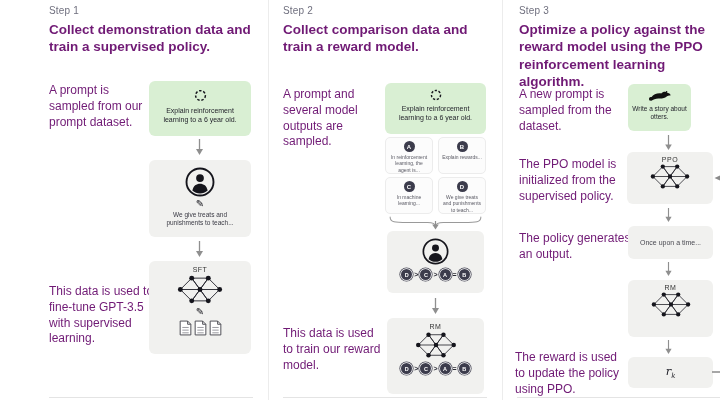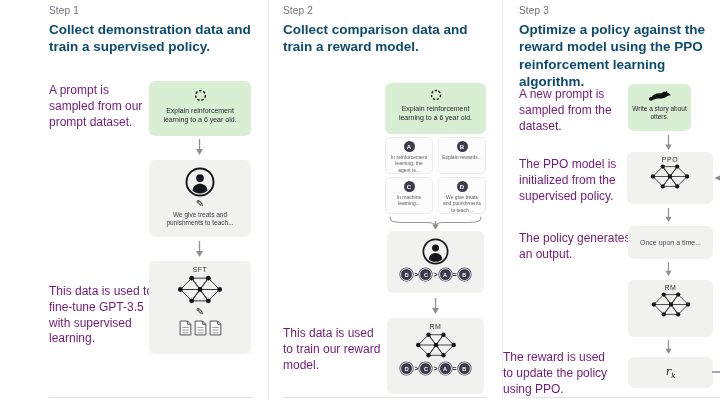--- a/index.html
+++ b/index.html
@@ -2,21 +2,21 @@
 <html><head>
 <meta charset="utf-8">
 <style>
   html,body{margin:0;padding:0;background:#fff;}
   .canvas{position:relative;width:720px;height:407px;background:#ffffff;
     font-family:"Liberation Sans",sans-serif;color:#17171f;overflow:hidden;margin-left:35px;}
   .vdiv{position:absolute;top:0;width:1px;height:400px;background:#ececec;}
   .hrule{position:absolute;top:397px;height:1px;background:#e4e4e4;}
   .step{position:absolute;top:5px;font-size:10px;color:#6f6f7e;letter-spacing:.2px;}
   .heading{position:absolute;top:21px;margin:0;font-size:13.5px;font-weight:700;
-    line-height:1.28;color:#0c4a6e;}
+    line-height:1.28;color:#701a75;}
   .caption{position:absolute;margin:0;font-size:12px;line-height:1.32;color:#701a75;}
   .box{position:absolute;border-radius:6px;box-sizing:border-box;display:flex;
     flex-direction:column;align-items:center;}
   .green{background:#d9efd3;}
   .gray{background:#f1f1ef;}
   .tiny{font-size:7px;line-height:1.35;color:#1f1f28;text-align:center;}
   .tiny2{font-size:6.5px;line-height:1.3;color:#3a3a44;text-align:center;}
   .model-label{font-size:7px;letter-spacing:.5px;color:#333;margin-top:5px;}
   .pencil{font-size:10px;line-height:1;color:#15151c;}
   .arrow-svg{position:absolute;}
@@ -130,20 +130,21 @@
           <line x1="3" y1="7" x2="9" y2="7" stroke="#8a8a90" stroke-width="0.8"></line>
           <line x1="3" y1="9.5" x2="9" y2="9.5" stroke="#8a8a90" stroke-width="0.8"></line>
           <line x1="3" y1="12" x2="9" y2="12" stroke="#8a8a90" stroke-width="0.8"></line>
         </svg>
     </div>
   </div>
 
   <div class="step" style="left:248px">Step 2</div>
   <h2 class="heading" style="left:248px;width:212px">Collect comparison data and train a reward model.</h2>
 
+  <p class="caption" style="left:248px;top:87px;width:105px">A prompt and several model outputs are sampled.</p>
 
   <div class="box green" style="left:350px;top:83px;width:101px;height:51px;padding-top:5px">
     <svg width="14" height="14" viewBox="0 0 20 20">
       <circle cx="10" cy="10" r="6.5" fill="none" stroke="#15151c" stroke-width="2" stroke-dasharray="3.2 2.4"></circle>
     </svg>
     <div class="tiny" style="width:92px;margin-top:2px">Explain reinforcement learning to a 6 year old.</div>
   </div>
 
   <div class="mini" style="left:350px;top:137px;width:48px;height:37px">
     <span class="cl">A</span>
@@ -332,21 +333,21 @@
         <circle cx="22" cy="15" r="2.4"></circle>
       </g>
     </svg>
   </div>
 
   <svg class="arrow-svg" style="left:629px;top:340px" width="9" height="15" viewBox="0 0 9 17">
     <line x1="4.5" y1="0" x2="4.5" y2="11" stroke="#8f8f8f" stroke-width="1.3"></line>
     <polygon points="1,10 8,10 4.5,16" fill="#8f8f8f"></polygon>
   </svg>
 
-  <p class="caption" style="left:468px;top:350px;width:112px">The reward is used to update the policy using PPO.</p>
+  <p class="caption" style="left:480px;top:350px;width:112px">The reward is used to update the policy using PPO.</p>
 
   <div class="box gray" style="left:593px;top:357px;width:85px;height:31px;justify-content:center">
     <div class="rk"><span>r</span><sub>k</sub></div>
   </div>
 
   <svg class="arrow-svg" style="left:676px;top:170px" width="44" height="210" viewBox="0 0 44 210">
     <path d="M 1 202 H 18 Q 24 202 24 196 V 14 Q 24 8 18 8 H 10" fill="none" stroke="#8a8a8a" stroke-width="1.4"></path>
     <polygon points="11,4.5 3.5,8 11,11.5" fill="#8a8a8a"></polygon>
   </svg>
 

